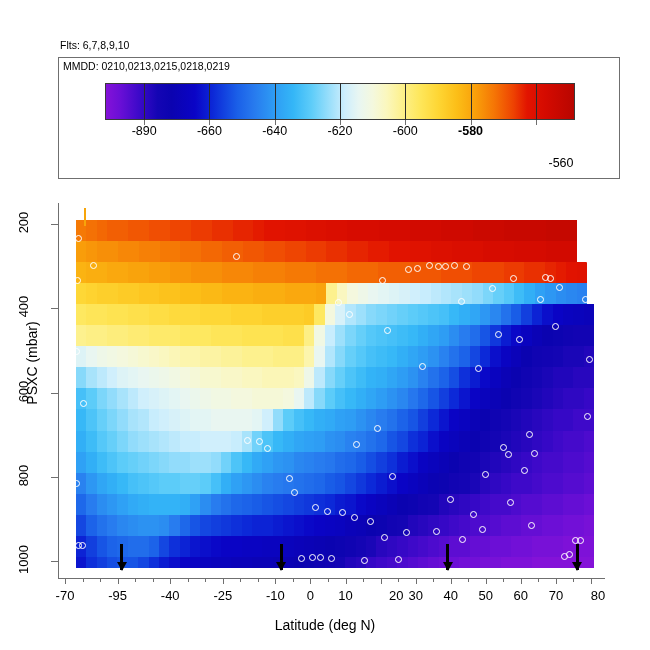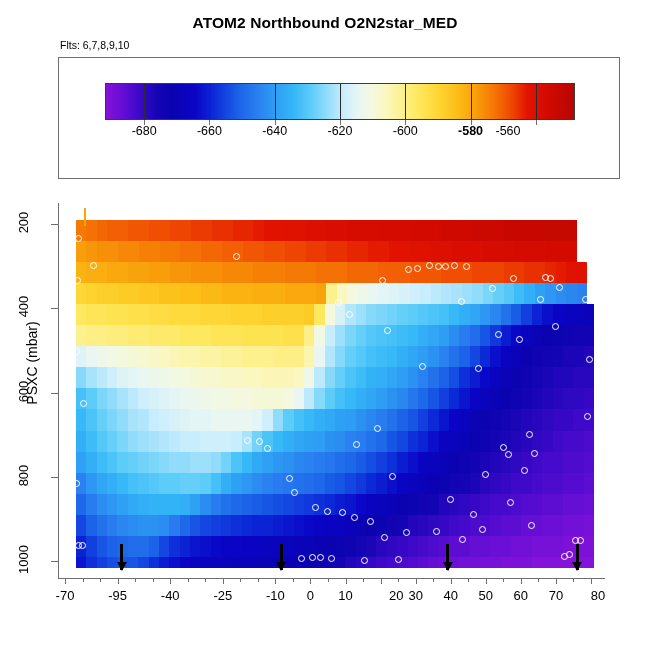--- a/index.html
+++ b/index.html
@@ -85,25 +85,25 @@
   .arrow{position:absolute;bottom:0;width:3px;height:26px;background:#000;}
   .arrow:after{content:"";position:absolute;left:-3.5px;bottom:-1px;
                width:0;height:0;border-left:5px solid transparent;
                border-right:5px solid transparent;border-top:9px solid #000;}
 </style>
 </head>
 <body>
 
 <div id="root">
 
-  <div class="title">ATOM2 Northbound O2N2star_MED</div>
 
   <div class="flts">Flts: 6,7,8,9,10</div>
 
   <div class="legendbox"></div>
+  <div class="mmdd">MMDD: 0210,0213,0215,0218,0219</div>
 
   <div class="cbar-wrap">
     <div class="cbar"></div>
     <div id="cbar-ticks">
         <div class="cbar-tick" style="left: 39.1667px;"></div>
         <div class="cbar-tick out" style="left: 39.1667px;"></div>
         <div class="cbar-tick" style="left: 104.444px;"></div>
         <div class="cbar-tick out" style="left: 104.444px;"></div>
         <div class="cbar-tick" style="left: 169.722px;"></div>
         <div class="cbar-tick out" style="left: 169.722px;"></div>
@@ -111,27 +111,27 @@
         <div class="cbar-tick out" style="left: 235px;"></div>
         <div class="cbar-tick" style="left: 300.278px;"></div>
         <div class="cbar-tick out" style="left: 300.278px;"></div>
         <div class="cbar-tick" style="left: 365.556px;"></div>
         <div class="cbar-tick out" style="left: 365.556px;"></div>
         <div class="cbar-tick" style="left: 430.833px;"></div>
         <div class="cbar-tick out" style="left: 430.833px;"></div>
       </div>
   </div>
   <div id="cbar-labels">
-      <div class="cbar-lab" style="left: 144.167px;">-680</div>
+      <div class="cbar-lab" style="left: 144.167px;">-890</div>
       <div class="cbar-lab" style="left: 209.444px;">-660</div>
       <div class="cbar-lab" style="left: 274.722px;">-640</div>
       <div class="cbar-lab" style="left: 340px;">-620</div>
       <div class="cbar-lab" style="left: 405.278px;">-600</div>
       <div class="cbar-lab" style="left: 470.556px; font-weight: bold;">-580</div>
-      <div class="cbar-lab" style="left: 508px;">-560</div>
+      <div class="cbar-lab" style="left: 561px; margin-top: 32px;">-560</div>
     </div>
 
   <div id="heat">
       <div class="hrow" style="left: 17.5321px; top: 16.8539px; width: 501.417px; height: 21.6674px; background: linear-gradient(to right, rgb(245, 121, 5) 0%, rgb(245, 121, 5) 2.083%, rgb(244, 113, 5) 2.083%, rgb(244, 113, 5) 4.167%, rgb(243, 104, 4) 4.167%, rgb(243, 104, 4) 6.25%, rgb(242, 95, 4) 6.25%, rgb(242, 95, 4) 8.333%, rgb(242, 95, 4) 8.333%, rgb(242, 95, 4) 10.417%, rgb(241, 87, 3) 10.417%, rgb(241, 87, 3) 12.5%, rgb(241, 87, 3) 12.5%, rgb(241, 87, 3) 14.583%, rgb(240, 78, 3) 14.583%, rgb(240, 78, 3) 16.667%, rgb(240, 78, 3) 16.667%, rgb(240, 78, 3) 18.75%, rgb(238, 69, 2) 18.75%, rgb(238, 69, 2) 20.833%, rgb(238, 69, 2) 20.833%, rgb(238, 69, 2) 22.917%, rgb(236, 59, 2) 22.917%, rgb(236, 59, 2) 25%, rgb(236, 59, 2) 25%, rgb(236, 59, 2) 27.083%, rgb(233, 48, 1) 27.083%, rgb(233, 48, 1) 29.167%, rgb(233, 48, 1) 29.167%, rgb(233, 48, 1) 31.25%, rgb(230, 37, 1) 31.25%, rgb(230, 37, 1) 33.333%, rgb(230, 37, 1) 33.333%, rgb(230, 37, 1) 35.417%, rgb(228, 27, 0) 35.417%, rgb(228, 27, 0) 37.5%, rgb(225, 19, 0) 37.5%, rgb(225, 19, 0) 39.583%, rgb(225, 19, 0) 39.583%, rgb(225, 19, 0) 41.667%, rgb(223, 18, 0) 41.667%, rgb(223, 18, 0) 43.75%, rgb(223, 18, 0) 43.75%, rgb(223, 18, 0) 45.833%, rgb(220, 16, 0) 45.833%, rgb(220, 16, 0) 47.917%, rgb(220, 16, 0) 47.917%, rgb(220, 16, 0) 50%, rgb(218, 14, 0) 50%, rgb(218, 14, 0) 52.083%, rgb(218, 14, 0) 52.083%, rgb(218, 14, 0) 54.167%, rgb(215, 12, 0) 54.167%, rgb(215, 12, 0) 56.25%, rgb(215, 12, 0) 56.25%, rgb(215, 12, 0) 58.333%, rgb(215, 12, 0) 58.333%, rgb(215, 12, 0) 60.417%, rgb(213, 11, 0) 60.417%, rgb(213, 11, 0) 62.5%, rgb(213, 11, 0) 62.5%, rgb(213, 11, 0) 64.583%, rgb(213, 11, 0) 64.583%, rgb(213, 11, 0) 66.667%, rgb(210, 10, 0) 66.667%, rgb(210, 10, 0) 68.75%, rgb(210, 10, 0) 68.75%, rgb(210, 10, 0) 70.833%, rgb(210, 10, 0) 70.833%, rgb(210, 10, 0) 72.917%, rgb(207, 9, 0) 72.917%, rgb(207, 9, 0) 75%, rgb(207, 9, 0) 75%, rgb(207, 9, 0) 77.083%, rgb(207, 9, 0) 77.083%, rgb(207, 9, 0) 79.167%, rgb(203, 9, 0) 79.167%, rgb(203, 9, 0) 81.25%, rgb(203, 9, 0) 81.25%, rgb(203, 9, 0) 83.333%, rgb(203, 9, 0) 83.333%, rgb(203, 9, 0) 85.417%, rgb(200, 8, 0) 85.417%, rgb(200, 8, 0) 87.5%, rgb(200, 8, 0) 87.5%, rgb(200, 8, 0) 89.583%, rgb(200, 8, 0) 89.583%, rgb(200, 8, 0) 91.667%, rgb(200, 8, 0) 91.667%, rgb(200, 8, 0) 93.75%, rgb(197, 8, 0) 93.75%, rgb(197, 8, 0) 95.833%, rgb(197, 8, 0) 95.833%, rgb(197, 8, 0) 97.917%, rgb(197, 8, 0) 97.917%, rgb(197, 8, 0) 100%);"></div>
       <div class="hrow" style="left: 17.5321px; top: 37.9213px; width: 501.417px; height: 21.6674px; background: linear-gradient(to right, rgb(249, 157, 10) 0%, rgb(249, 157, 10) 2.083%, rgb(248, 150, 9) 2.083%, rgb(248, 150, 9) 4.167%, rgb(247, 143, 8) 4.167%, rgb(247, 143, 8) 6.25%, rgb(247, 143, 8) 6.25%, rgb(247, 143, 8) 8.333%, rgb(247, 135, 7) 8.333%, rgb(247, 135, 7) 10.417%, rgb(247, 135, 7) 10.417%, rgb(247, 135, 7) 12.5%, rgb(246, 128, 6) 12.5%, rgb(246, 128, 6) 14.583%, rgb(246, 128, 6) 14.583%, rgb(246, 128, 6) 16.667%, rgb(245, 121, 5) 16.667%, rgb(245, 121, 5) 18.75%, rgb(245, 121, 5) 18.75%, rgb(245, 121, 5) 20.833%, rgb(244, 113, 5) 20.833%, rgb(244, 113, 5) 22.917%, rgb(244, 113, 5) 22.917%, rgb(244, 113, 5) 25%, rgb(243, 104, 4) 25%, rgb(243, 104, 4) 27.083%, rgb(243, 104, 4) 27.083%, rgb(243, 104, 4) 29.167%, rgb(242, 95, 4) 29.167%, rgb(242, 95, 4) 31.25%, rgb(242, 95, 4) 31.25%, rgb(242, 95, 4) 33.333%, rgb(241, 87, 3) 33.333%, rgb(241, 87, 3) 35.417%, rgb(241, 87, 3) 35.417%, rgb(241, 87, 3) 37.5%, rgb(240, 78, 3) 37.5%, rgb(240, 78, 3) 39.583%, rgb(240, 78, 3) 39.583%, rgb(240, 78, 3) 41.667%, rgb(238, 69, 2) 41.667%, rgb(238, 69, 2) 43.75%, rgb(238, 69, 2) 43.75%, rgb(238, 69, 2) 45.833%, rgb(236, 59, 2) 45.833%, rgb(236, 59, 2) 47.917%, rgb(236, 59, 2) 47.917%, rgb(236, 59, 2) 50%, rgb(233, 48, 1) 50%, rgb(233, 48, 1) 52.083%, rgb(233, 48, 1) 52.083%, rgb(233, 48, 1) 54.167%, rgb(230, 37, 1) 54.167%, rgb(230, 37, 1) 56.25%, rgb(230, 37, 1) 56.25%, rgb(230, 37, 1) 58.333%, rgb(228, 27, 0) 58.333%, rgb(228, 27, 0) 60.417%, rgb(228, 27, 0) 60.417%, rgb(228, 27, 0) 62.5%, rgb(225, 19, 0) 62.5%, rgb(225, 19, 0) 64.583%, rgb(225, 19, 0) 64.583%, rgb(225, 19, 0) 66.667%, rgb(223, 18, 0) 66.667%, rgb(223, 18, 0) 68.75%, rgb(223, 18, 0) 68.75%, rgb(223, 18, 0) 70.833%, rgb(220, 16, 0) 70.833%, rgb(220, 16, 0) 72.917%, rgb(220, 16, 0) 72.917%, rgb(220, 16, 0) 75%, rgb(218, 14, 0) 75%, rgb(218, 14, 0) 77.083%, rgb(218, 14, 0) 77.083%, rgb(218, 14, 0) 79.167%, rgb(218, 14, 0) 79.167%, rgb(218, 14, 0) 81.25%, rgb(215, 12, 0) 81.25%, rgb(215, 12, 0) 83.333%, rgb(215, 12, 0) 83.333%, rgb(215, 12, 0) 85.417%, rgb(215, 12, 0) 85.417%, rgb(215, 12, 0) 87.5%, rgb(213, 11, 0) 87.5%, rgb(213, 11, 0) 89.583%, rgb(213, 11, 0) 89.583%, rgb(213, 11, 0) 91.667%, rgb(213, 11, 0) 91.667%, rgb(213, 11, 0) 93.75%, rgb(210, 10, 0) 93.75%, rgb(210, 10, 0) 95.833%, rgb(210, 10, 0) 95.833%, rgb(210, 10, 0) 97.917%, rgb(210, 10, 0) 97.917%, rgb(210, 10, 0) 100%);"></div>
       <div class="hrow" style="left: 17.5321px; top: 58.9888px; width: 511.936px; height: 21.6674px; background: linear-gradient(to right, rgb(251, 179, 18) 0%, rgb(251, 179, 18) 2.041%, rgb(250, 174, 16) 2.041%, rgb(250, 174, 16) 4.082%, rgb(250, 174, 16) 4.082%, rgb(250, 174, 16) 6.122%, rgb(250, 168, 14) 6.122%, rgb(250, 168, 14) 8.163%, rgb(250, 168, 14) 8.163%, rgb(250, 168, 14) 10.204%, rgb(249, 163, 12) 10.204%, rgb(249, 163, 12) 12.245%, rgb(249, 163, 12) 12.245%, rgb(249, 163, 12) 14.286%, rgb(249, 157, 10) 14.286%, rgb(249, 157, 10) 16.327%, rgb(249, 157, 10) 16.327%, rgb(249, 157, 10) 18.367%, rgb(248, 150, 9) 18.367%, rgb(248, 150, 9) 20.408%, rgb(248, 150, 9) 20.408%, rgb(248, 150, 9) 22.449%, rgb(247, 143, 8) 22.449%, rgb(247, 143, 8) 24.49%, rgb(247, 143, 8) 24.49%, rgb(247, 143, 8) 26.531%, rgb(247, 143, 8) 26.531%, rgb(247, 143, 8) 28.571%, rgb(247, 135, 7) 28.571%, rgb(247, 135, 7) 30.612%, rgb(247, 135, 7) 30.612%, rgb(247, 135, 7) 32.653%, rgb(247, 135, 7) 32.653%, rgb(247, 135, 7) 34.694%, rgb(246, 128, 6) 34.694%, rgb(246, 128, 6) 36.735%, rgb(246, 128, 6) 36.735%, rgb(246, 128, 6) 38.776%, rgb(246, 128, 6) 38.776%, rgb(246, 128, 6) 40.816%, rgb(245, 121, 5) 40.816%, rgb(245, 121, 5) 42.857%, rgb(245, 121, 5) 42.857%, rgb(245, 121, 5) 44.898%, rgb(245, 121, 5) 44.898%, rgb(245, 121, 5) 46.939%, rgb(244, 113, 5) 46.939%, rgb(244, 113, 5) 48.98%, rgb(244, 113, 5) 48.98%, rgb(244, 113, 5) 51.02%, rgb(244, 113, 5) 51.02%, rgb(244, 113, 5) 53.061%, rgb(243, 104, 4) 53.061%, rgb(243, 104, 4) 55.102%, rgb(243, 104, 4) 55.102%, rgb(243, 104, 4) 57.143%, rgb(243, 104, 4) 57.143%, rgb(243, 104, 4) 59.184%, rgb(242, 95, 4) 59.184%, rgb(242, 95, 4) 61.224%, rgb(242, 95, 4) 61.224%, rgb(242, 95, 4) 63.265%, rgb(242, 95, 4) 63.265%, rgb(242, 95, 4) 65.306%, rgb(241, 87, 3) 65.306%, rgb(241, 87, 3) 67.347%, rgb(241, 87, 3) 67.347%, rgb(241, 87, 3) 69.388%, rgb(241, 87, 3) 69.388%, rgb(241, 87, 3) 71.429%, rgb(240, 78, 3) 71.429%, rgb(240, 78, 3) 73.469%, rgb(240, 78, 3) 73.469%, rgb(240, 78, 3) 75.51%, rgb(240, 78, 3) 75.51%, rgb(240, 78, 3) 77.551%, rgb(238, 69, 2) 77.551%, rgb(238, 69, 2) 79.592%, rgb(238, 69, 2) 79.592%, rgb(238, 69, 2) 81.633%, rgb(238, 69, 2) 81.633%, rgb(238, 69, 2) 83.673%, rgb(236, 59, 2) 83.673%, rgb(236, 59, 2) 85.714%, rgb(236, 59, 2) 85.714%, rgb(236, 59, 2) 87.755%, rgb(233, 48, 1) 87.755%, rgb(233, 48, 1) 89.796%, rgb(233, 48, 1) 89.796%, rgb(233, 48, 1) 91.837%, rgb(230, 37, 1) 91.837%, rgb(230, 37, 1) 93.878%, rgb(228, 27, 0) 93.878%, rgb(228, 27, 0) 95.918%, rgb(225, 19, 0) 95.918%, rgb(225, 19, 0) 97.959%, rgb(223, 18, 0) 97.959%, rgb(223, 18, 0) 100%);"></div>
       <div class="hrow" style="left: 17.5321px; top: 80.0562px; width: 511.936px; height: 21.6674px; background: linear-gradient(to right, rgb(254, 215, 54) 0%, rgb(254, 215, 54) 2.041%, rgb(254, 211, 48) 2.041%, rgb(254, 211, 48) 4.082%, rgb(253, 207, 43) 4.082%, rgb(253, 207, 43) 6.122%, rgb(253, 207, 43) 6.122%, rgb(253, 207, 43) 8.163%, rgb(253, 203, 38) 8.163%, rgb(253, 203, 38) 10.204%, rgb(253, 203, 38) 10.204%, rgb(253, 203, 38) 12.245%, rgb(253, 198, 33) 12.245%, rgb(253, 198, 33) 14.286%, rgb(253, 198, 33) 14.286%, rgb(253, 198, 33) 16.327%, rgb(252, 194, 28) 16.327%, rgb(252, 194, 28) 18.367%, rgb(252, 194, 28) 18.367%, rgb(252, 194, 28) 20.408%, rgb(252, 190, 23) 20.408%, rgb(252, 190, 23) 22.449%, rgb(252, 190, 23) 22.449%, rgb(252, 190, 23) 24.49%, rgb(251, 185, 21) 24.49%, rgb(251, 185, 21) 26.531%, rgb(251, 185, 21) 26.531%, rgb(251, 185, 21) 28.571%, rgb(251, 179, 18) 28.571%, rgb(251, 179, 18) 30.612%, rgb(251, 179, 18) 30.612%, rgb(251, 179, 18) 32.653%, rgb(251, 179, 18) 32.653%, rgb(251, 179, 18) 34.694%, rgb(250, 174, 16) 34.694%, rgb(250, 174, 16) 36.735%, rgb(250, 174, 16) 36.735%, rgb(250, 174, 16) 38.776%, rgb(250, 174, 16) 38.776%, rgb(250, 174, 16) 40.816%, rgb(250, 168, 14) 40.816%, rgb(250, 168, 14) 42.857%, rgb(250, 168, 14) 42.857%, rgb(250, 168, 14) 44.898%, rgb(250, 168, 14) 44.898%, rgb(250, 168, 14) 46.939%, rgb(249, 163, 12) 46.939%, rgb(249, 163, 12) 48.98%, rgb(253, 241, 142) 48.98%, rgb(253, 241, 142) 51.02%, rgb(250, 247, 192) 51.02%, rgb(250, 247, 192) 53.061%, rgb(244, 248, 222) 53.061%, rgb(244, 248, 222) 55.102%, rgb(238, 247, 232) 55.102%, rgb(238, 247, 232) 57.143%, rgb(233, 246, 241) 57.143%, rgb(233, 246, 241) 59.184%, rgb(227, 245, 244) 59.184%, rgb(227, 245, 244) 61.224%, rgb(221, 243, 246) 61.224%, rgb(221, 243, 246) 63.265%, rgb(215, 241, 249) 63.265%, rgb(215, 241, 249) 65.306%, rgb(208, 239, 252) 65.306%, rgb(208, 239, 252) 67.347%, rgb(200, 237, 253) 67.347%, rgb(200, 237, 253) 69.388%, rgb(189, 233, 252) 69.388%, rgb(189, 233, 252) 71.429%, rgb(178, 230, 252) 71.429%, rgb(178, 230, 252) 73.469%, rgb(168, 227, 251) 73.469%, rgb(168, 227, 251) 75.51%, rgb(157, 224, 251) 75.51%, rgb(157, 224, 251) 77.551%, rgb(146, 220, 251) 77.551%, rgb(146, 220, 251) 79.592%, rgb(124, 214, 250) 79.592%, rgb(124, 214, 250) 81.633%, rgb(102, 207, 249) 81.633%, rgb(102, 207, 249) 83.673%, rgb(85, 200, 249) 83.673%, rgb(85, 200, 249) 85.714%, rgb(62, 188, 247) 85.714%, rgb(62, 188, 247) 87.755%, rgb(50, 175, 246) 87.755%, rgb(50, 175, 246) 89.796%, rgb(47, 161, 245) 89.796%, rgb(47, 161, 245) 91.837%, rgb(45, 151, 243) 91.837%, rgb(45, 151, 243) 93.878%, rgb(43, 141, 241) 93.878%, rgb(43, 141, 241) 95.918%, rgb(42, 135, 240) 95.918%, rgb(42, 135, 240) 97.959%, rgb(41, 130, 240) 97.959%, rgb(41, 130, 240) 100%);"></div>
       <div class="hrow" style="left: 17.5321px; top: 101.124px; width: 518.949px; height: 21.6674px; background: linear-gradient(to right, rgb(254, 232, 96) 0%, rgb(254, 232, 96) 2%, rgb(254, 229, 88) 2%, rgb(254, 229, 88) 4%, rgb(254, 229, 88) 4%, rgb(254, 229, 88) 6%, rgb(254, 227, 81) 6%, rgb(254, 227, 81) 8%, rgb(254, 227, 81) 8%, rgb(254, 227, 81) 10%, rgb(254, 224, 75) 10%, rgb(254, 224, 75) 12%, rgb(254, 224, 75) 12%, rgb(254, 224, 75) 14%, rgb(254, 221, 68) 14%, rgb(254, 221, 68) 16%, rgb(254, 221, 68) 16%, rgb(254, 221, 68) 18%, rgb(254, 218, 61) 18%, rgb(254, 218, 61) 20%, rgb(254, 218, 61) 20%, rgb(254, 218, 61) 22%, rgb(254, 218, 61) 22%, rgb(254, 218, 61) 24%, rgb(254, 215, 54) 24%, rgb(254, 215, 54) 26%, rgb(254, 215, 54) 26%, rgb(254, 215, 54) 28%, rgb(254, 215, 54) 28%, rgb(254, 215, 54) 30%, rgb(254, 211, 48) 30%, rgb(254, 211, 48) 32%, rgb(254, 211, 48) 32%, rgb(254, 211, 48) 34%, rgb(254, 211, 48) 34%, rgb(254, 211, 48) 36%, rgb(253, 207, 43) 36%, rgb(253, 207, 43) 38%, rgb(253, 207, 43) 38%, rgb(253, 207, 43) 40%, rgb(253, 207, 43) 40%, rgb(253, 207, 43) 42%, rgb(253, 207, 43) 42%, rgb(253, 207, 43) 44%, rgb(253, 203, 38) 44%, rgb(253, 203, 38) 46%, rgb(254, 232, 96) 46%, rgb(254, 232, 96) 48%, rgb(244, 248, 222) 48%, rgb(244, 248, 222) 50%, rgb(215, 241, 249) 50%, rgb(215, 241, 249) 52%, rgb(178, 230, 252) 52%, rgb(178, 230, 252) 54%, rgb(157, 224, 251) 54%, rgb(157, 224, 251) 56%, rgb(135, 217, 250) 56%, rgb(135, 217, 250) 58%, rgb(124, 214, 250) 58%, rgb(124, 214, 250) 60%, rgb(113, 210, 250) 60%, rgb(113, 210, 250) 62%, rgb(102, 207, 249) 62%, rgb(102, 207, 249) 64%, rgb(92, 204, 249) 64%, rgb(92, 204, 249) 66%, rgb(85, 200, 249) 66%, rgb(85, 200, 249) 68%, rgb(77, 196, 248) 68%, rgb(77, 196, 248) 70%, rgb(70, 192, 248) 70%, rgb(70, 192, 248) 72%, rgb(55, 184, 247) 72%, rgb(55, 184, 247) 74%, rgb(50, 175, 246) 74%, rgb(50, 175, 246) 76%, rgb(48, 166, 245) 76%, rgb(48, 166, 245) 78%, rgb(45, 151, 243) 78%, rgb(45, 151, 243) 80%, rgb(42, 135, 240) 80%, rgb(42, 135, 240) 82%, rgb(35, 114, 236) 82%, rgb(35, 114, 236) 84%, rgb(25, 93, 231) 84%, rgb(25, 93, 231) 86%, rgb(18, 63, 222) 86%, rgb(18, 63, 222) 88%, rgb(12, 35, 213) 88%, rgb(12, 35, 213) 90%, rgb(11, 15, 203) 90%, rgb(11, 15, 203) 92%, rgb(10, 4, 197) 92%, rgb(10, 4, 197) 94%, rgb(10, 4, 191) 94%, rgb(10, 4, 191) 96%, rgb(10, 4, 188) 96%, rgb(10, 4, 188) 98%, rgb(11, 3, 185) 98%, rgb(11, 3, 185) 100%);"></div>
       <div class="hrow" style="left: 17.5321px; top: 122.191px; width: 518.949px; height: 21.6674px; background: linear-gradient(to right, rgb(253, 241, 142) 0%, rgb(253, 241, 142) 2%, rgb(253, 239, 133) 2%, rgb(253, 239, 133) 4%, rgb(253, 239, 133) 4%, rgb(253, 239, 133) 6%, rgb(253, 237, 124) 6%, rgb(253, 237, 124) 8%, rgb(253, 237, 124) 8%, rgb(253, 237, 124) 10%, rgb(254, 235, 115) 10%, rgb(254, 235, 115) 12%, rgb(254, 235, 115) 12%, rgb(254, 235, 115) 14%, rgb(254, 234, 106) 14%, rgb(254, 234, 106) 16%, rgb(254, 234, 106) 16%, rgb(254, 234, 106) 18%, rgb(254, 234, 106) 18%, rgb(254, 234, 106) 20%, rgb(254, 232, 96) 20%, rgb(254, 232, 96) 22%, rgb(254, 232, 96) 22%, rgb(254, 232, 96) 24%, rgb(254, 232, 96) 24%, rgb(254, 232, 96) 26%, rgb(254, 229, 88) 26%, rgb(254, 229, 88) 28%, rgb(254, 229, 88) 28%, rgb(254, 229, 88) 30%, rgb(254, 229, 88) 30%, rgb(254, 229, 88) 32%, rgb(254, 227, 81) 32%, rgb(254, 227, 81) 34%, rgb(254, 227, 81) 34%, rgb(254, 227, 81) 36%, rgb(254, 227, 81) 36%, rgb(254, 227, 81) 38%, rgb(254, 227, 81) 38%, rgb(254, 227, 81) 40%, rgb(254, 224, 75) 40%, rgb(254, 224, 75) 42%, rgb(254, 224, 75) 42%, rgb(254, 224, 75) 44%, rgb(253, 239, 133) 44%, rgb(253, 239, 133) 46%, rgb(241, 248, 227) 46%, rgb(241, 248, 227) 48%, rgb(200, 237, 253) 48%, rgb(200, 237, 253) 50%, rgb(157, 224, 251) 50%, rgb(157, 224, 251) 52%, rgb(124, 214, 250) 52%, rgb(124, 214, 250) 54%, rgb(102, 207, 249) 54%, rgb(102, 207, 249) 56%, rgb(85, 200, 249) 56%, rgb(85, 200, 249) 58%, rgb(77, 196, 248) 58%, rgb(77, 196, 248) 60%, rgb(70, 192, 248) 60%, rgb(70, 192, 248) 62%, rgb(62, 188, 247) 62%, rgb(62, 188, 247) 64%, rgb(55, 184, 247) 64%, rgb(55, 184, 247) 66%, rgb(50, 175, 246) 66%, rgb(50, 175, 246) 68%, rgb(48, 166, 245) 68%, rgb(48, 166, 245) 70%, rgb(46, 157, 244) 70%, rgb(46, 157, 244) 72%, rgb(43, 141, 241) 72%, rgb(43, 141, 241) 74%, rgb(40, 124, 239) 74%, rgb(40, 124, 239) 76%, rgb(33, 109, 235) 76%, rgb(33, 109, 235) 78%, rgb(23, 85, 229) 78%, rgb(23, 85, 229) 80%, rgb(16, 56, 220) 80%, rgb(16, 56, 220) 82%, rgb(11, 28, 209) 82%, rgb(11, 28, 209) 84%, rgb(10, 8, 200) 84%, rgb(10, 8, 200) 86%, rgb(10, 4, 191) 86%, rgb(10, 4, 191) 88%, rgb(11, 3, 182) 88%, rgb(11, 3, 182) 90%, rgb(11, 3, 176) 90%, rgb(11, 3, 176) 92%, rgb(13, 4, 177) 92%, rgb(13, 4, 177) 94%, rgb(16, 4, 178) 94%, rgb(16, 4, 178) 96%, rgb(18, 4, 179) 96%, rgb(18, 4, 179) 98%, rgb(18, 4, 179) 98%, rgb(18, 4, 179) 100%);"></div>
       <div class="hrow" style="left: 17.5321px; top: 143.258px; width: 518.949px; height: 21.6674px; background: linear-gradient(to right, rgb(221, 243, 246) 0%, rgb(221, 243, 246) 2%, rgb(233, 246, 241) 2%, rgb(233, 246, 241) 4%, rgb(238, 247, 232) 4%, rgb(238, 247, 232) 6%, rgb(241, 248, 227) 6%, rgb(241, 248, 227) 8%, rgb(244, 248, 222) 8%, rgb(244, 248, 222) 10%, rgb(245, 248, 215) 10%, rgb(245, 248, 215) 12%, rgb(247, 248, 207) 12%, rgb(247, 248, 207) 14%, rgb(249, 247, 200) 14%, rgb(249, 247, 200) 16%, rgb(250, 247, 192) 16%, rgb(250, 247, 192) 18%, rgb(251, 246, 183) 18%, rgb(251, 246, 183) 20%, rgb(252, 245, 173) 20%, rgb(252, 245, 173) 22%, rgb(252, 245, 173) 22%, rgb(252, 245, 173) 24%, rgb(252, 243, 163) 24%, rgb(252, 243, 163) 26%, rgb(252, 243, 163) 26%, rgb(252, 243, 163) 28%, rgb(252, 242, 153) 28%, rgb(252, 242, 153) 30%, rgb(252, 242, 153) 30%, rgb(252, 242, 153) 32%, rgb(253, 241, 142) 32%, rgb(253, 241, 142) 34%, rgb(253, 241, 142) 34%, rgb(253, 241, 142) 36%, rgb(253, 241, 142) 36%, rgb(253, 241, 142) 38%, rgb(253, 239, 133) 38%, rgb(253, 239, 133) 40%, rgb(253, 239, 133) 40%, rgb(253, 239, 133) 42%, rgb(253, 239, 133) 42%, rgb(253, 239, 133) 44%, rgb(252, 245, 173) 44%, rgb(252, 245, 173) 46%, rgb(233, 246, 241) 46%, rgb(233, 246, 241) 48%, rgb(178, 230, 252) 48%, rgb(178, 230, 252) 50%, rgb(135, 217, 250) 50%, rgb(135, 217, 250) 52%, rgb(102, 207, 249) 52%, rgb(102, 207, 249) 54%, rgb(85, 200, 249) 54%, rgb(85, 200, 249) 56%, rgb(70, 192, 248) 56%, rgb(70, 192, 248) 58%, rgb(62, 188, 247) 58%, rgb(62, 188, 247) 60%, rgb(55, 184, 247) 60%, rgb(55, 184, 247) 62%, rgb(50, 175, 246) 62%, rgb(50, 175, 246) 64%, rgb(48, 166, 245) 64%, rgb(48, 166, 245) 66%, rgb(46, 157, 244) 66%, rgb(46, 157, 244) 68%, rgb(44, 146, 242) 68%, rgb(44, 146, 242) 70%, rgb(41, 130, 240) 70%, rgb(41, 130, 240) 72%, rgb(35, 114, 236) 72%, rgb(35, 114, 236) 74%, rgb(28, 99, 233) 74%, rgb(28, 99, 233) 76%, rgb(20, 71, 225) 76%, rgb(20, 71, 225) 78%, rgb(12, 41, 216) 78%, rgb(12, 41, 216) 80%, rgb(11, 15, 203) 80%, rgb(11, 15, 203) 82%, rgb(10, 4, 194) 82%, rgb(10, 4, 194) 84%, rgb(11, 3, 185) 84%, rgb(11, 3, 185) 86%, rgb(11, 3, 176) 86%, rgb(11, 3, 176) 88%, rgb(16, 4, 178) 88%, rgb(16, 4, 178) 90%, rgb(18, 4, 179) 90%, rgb(18, 4, 179) 92%, rgb(20, 5, 180) 92%, rgb(20, 5, 180) 94%, rgb(26, 6, 183) 94%, rgb(26, 6, 183) 96%, rgb(26, 6, 183) 96%, rgb(26, 6, 183) 98%, rgb(33, 6, 187) 98%, rgb(33, 6, 187) 100%);"></div>
@@ -284,15 +284,16 @@
       <div class="xtick minor" style="left: 538.378px;"></div>
       <div class="xtick minor" style="left: 573.442px;"></div>
     </div>
   <div id="arrows">
       <div class="arrow" style="left: 120.115px; top: 544px; bottom: auto;"></div>
       <div class="arrow" style="left: 279.657px; top: 544px; bottom: auto;"></div>
       <div class="arrow" style="left: 446.212px; top: 544px; bottom: auto;"></div>
       <div class="arrow" style="left: 575.949px; top: 544px; bottom: auto;"></div>
     </div>
 
+  <div class="xtitle">Latitude (deg N)</div>
   <div class="ytitle">PSXC (mbar)</div>
 
 </div>
 
 </body></html>

